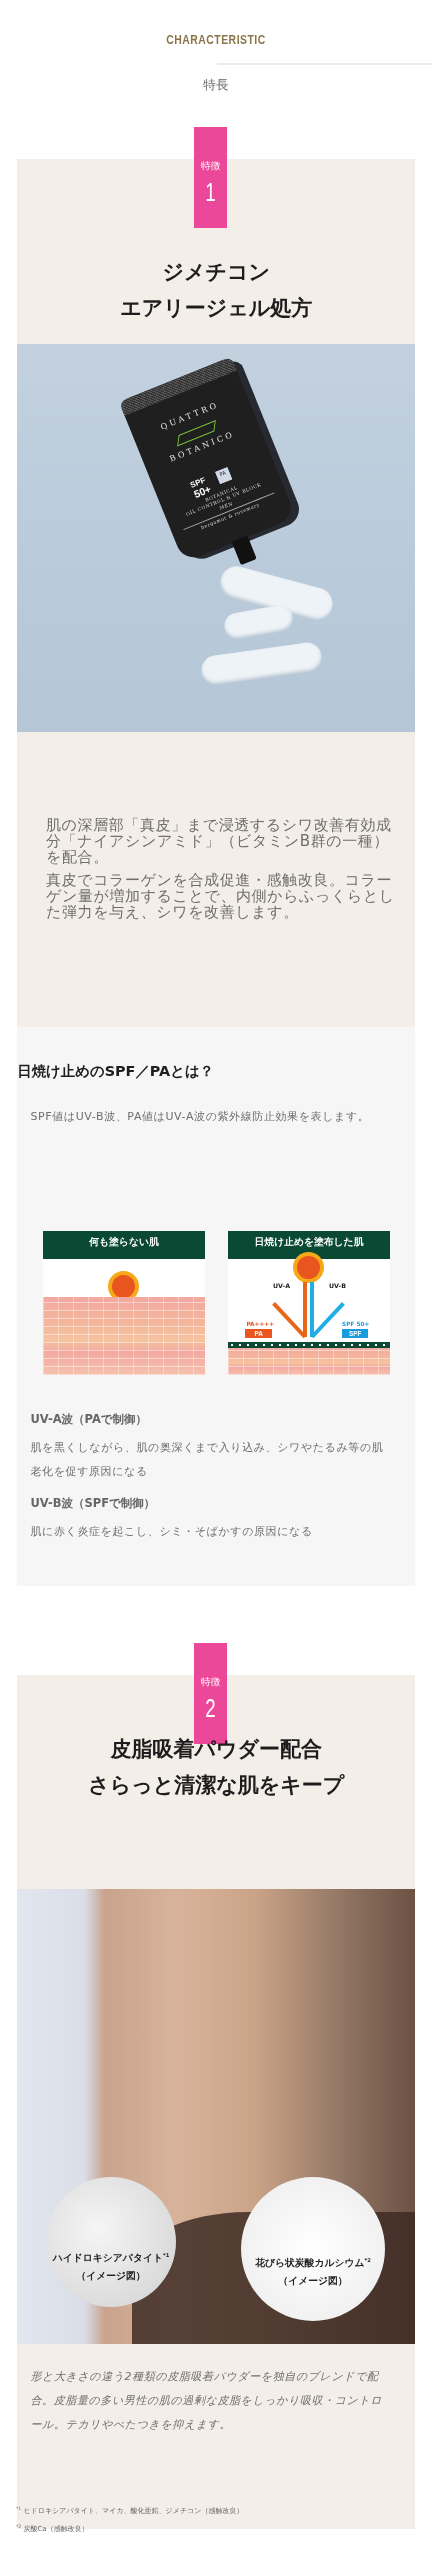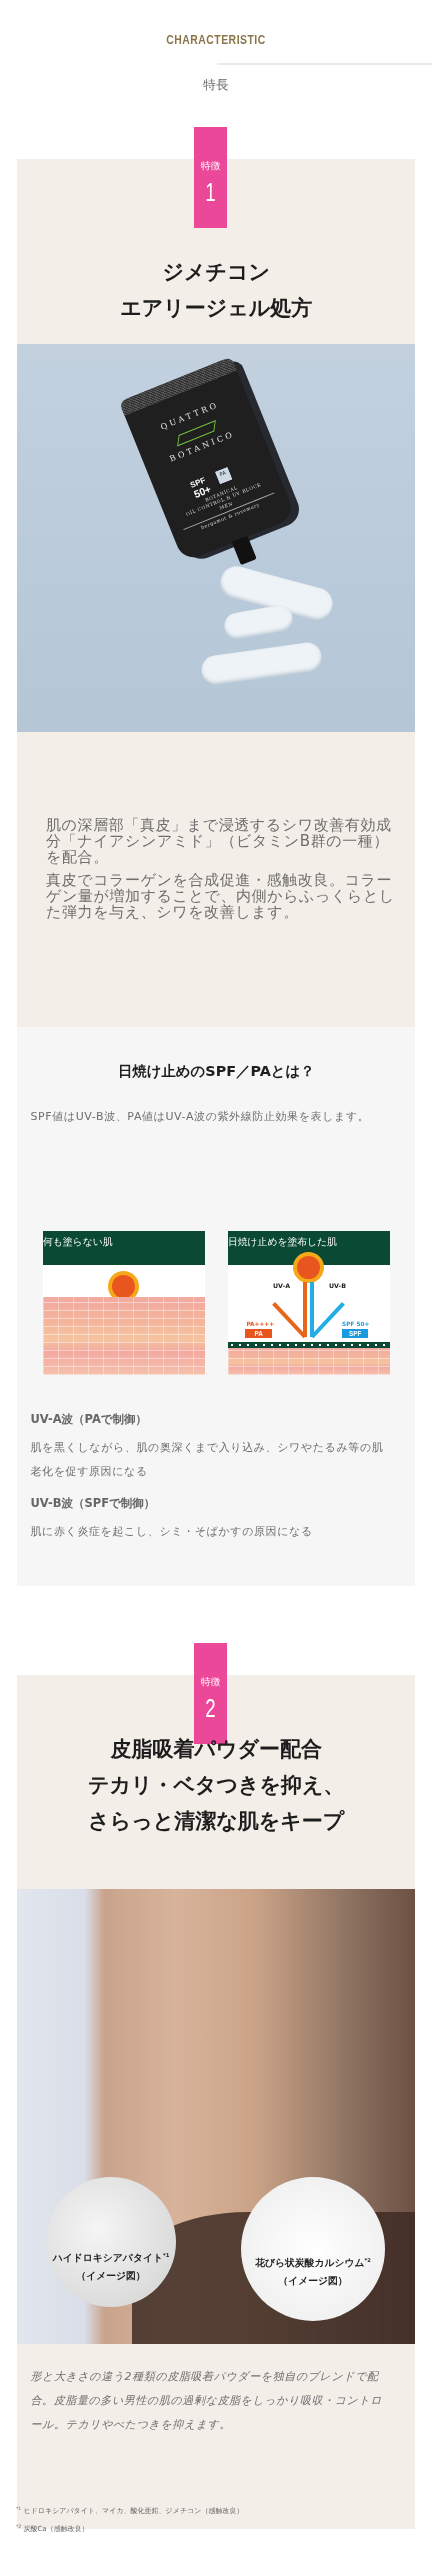--- a/index.html
+++ b/index.html
@@ -30,23 +30,23 @@
   .tube-cap { position: absolute; left: 0; top: 0; width: 121px; height: 15px; background: repeating-linear-gradient(45deg,#333 0 1.2px,#555 1.2px 2.3px); border-radius: 7px 7px 0 0; }
   .tube-brand { position: absolute; left: 0; width: 121px; text-align: center; color: #e8e8e8; font-family: "DejaVu Serif", serif; font-size: 8px; letter-spacing: 2.9px; }
   .tube-logo { position: absolute; left: 40px; top: 53px; width: 40px; height: 10.4px; border: 1.2px solid #7ccc3d; transform: skewX(-30deg); }
   .tube-spf { position: absolute; left: 35px; top: 101px; color: #fff; font-family: "Liberation Sans", sans-serif; font-weight: 700; font-size: 8px; line-height: 8px; }
   .tube-pa { position: absolute; left: 63px; top: 101px; width: 12.7px; height: 12.7px; border: 0.6px solid #cfd9e6; background: #cfd9e6; color: #1f1f1f; font-size: 5.2px; text-align: center; }
   .tube-name { position: absolute; left: 0; width: 121px; top: 121px; text-align: center; color: #ddd; font-family: "DejaVu Serif", serif; font-size: 4.6px; line-height: 6.3px; letter-spacing: 0.6px; }
   .tube-nozzle { position: absolute; left: 52px; top: 172px; width: 17.3px; height: 25px; background: #111; border-radius: 2.3px; }
   .gel { position: absolute; background: #eef3f7; border-radius: 23px; box-shadow: inset 0 -1.7px 3.5px rgba(120,140,160,.4); }
 
   
-  .spf-title { left: 17.3px; width: 398px; top: 1079px; text-align: center; font-weight: 700; font-size: 14.4px; color: #1d1d1d; }
+  .spf-title { left: 17.3px; width: 398px; top: 1079px; text-align: left; font-weight: 700; font-size: 14.4px; color: #1d1d1d; }
   .diag { top: 1231px; width: 162px; height: 144px; background: #fff; overflow: hidden; }
-  .diag-head { position: absolute; left: 0; top: 0; width: 162px; height: 34px; background: #0a4a35; color: #fff; font-weight: 400; font-size: 9.8px; text-align: left; line-height: 22.5px; }
+  .diag-head { position: absolute; left: 0; top: 0; width: 162px; height: 28px; background: #0a4a35; color: #fff; font-weight: 700; font-size: 9.8px; text-align: center; line-height: 22.5px; }
   .sun { position: absolute; width: 23px; height: 23px; border-radius: 50%; background: #e8551f; box-shadow: 0 0 0 4px #f5a818; }
   .skin { position: absolute; left: 0; bottom: 0; width: 162px; height: 69px;
     background:
       repeating-linear-gradient(90deg, rgba(255,255,255,.35) 0 0.6px, transparent 0.6px 15px),
       repeating-linear-gradient(0deg, rgba(255,255,255,.45) 0 0.6px, transparent 0.6px 8px),
       linear-gradient(180deg, #f2a9a0 0%, #f4b49b 30%, #f6c39f 55%, #f3a9a0 70%, #f5c1ad 100%); }
   .ray { position: absolute; height: 4px; transform-origin: 0 50%; }
   .tag { position: absolute; height: 9.2px; padding: 0 4.6px; color: #fff; font-weight: 700; font-size: 6.3px; line-height: 9.2px; font-family: "Liberation Sans", sans-serif; }
   .tag-sub { position: absolute; font-size: 5.2px; font-weight: 700; }
   .film { position: absolute; left: 0; width: 162px; height: 6.3px; background: #0a4a35; background-image: radial-gradient(#fff 0.9px, transparent 1.2px); background-size: 8px 6.3px; }
@@ -151,21 +151,20 @@
 <div class="abs uv-head" style="top:1496px;">UV-B波（SPFで制御）</div>
 <div class="abs uv-body" style="top:1520px;">肌に赤く炎症を起こし、シミ・そばかすの原因になる</div>
 
 <div class="abs card-beige" style="left:17.3px;top:1675px;width:398px;height:854px;"></div>
 <div class="abs badge" style="left:194px;top:1643px;height:101px;">
   <span class="b-label">特徴</span>
   <span class="b-num">2</span>
 </div>
 <div class="abs title" style="top:1731px;">
   <div>皮脂吸着パウダー配合</div>
-  <div>テカリ・ベタつきを抑え、</div>
   <div>さらっと清潔な肌をキープ</div>
 </div>
 
 <div class="abs face-img" style="left:17.3px;width:398px;top:1889px;height:455px;">
   <div class="face-shadow" style="left:115px;top:323px;width:288px;height:150px;"></div>
 </div>
 <div class="abs circle circle-1" style="left:46px;top:2177px;width:130px;height:130px;padding-bottom:23px;">
   <div class="circle-label">
     <span>ハイドロキシアパタイト</span><sup>*1</sup><br>
     <span>（イメージ図）</span>

